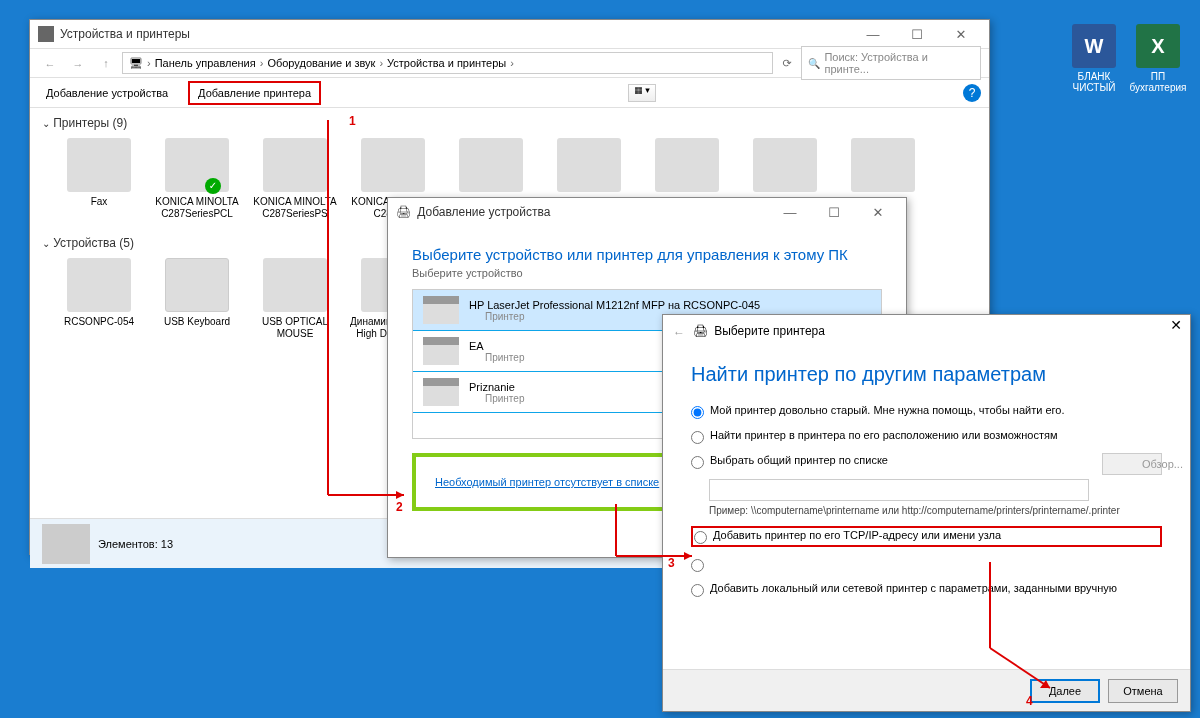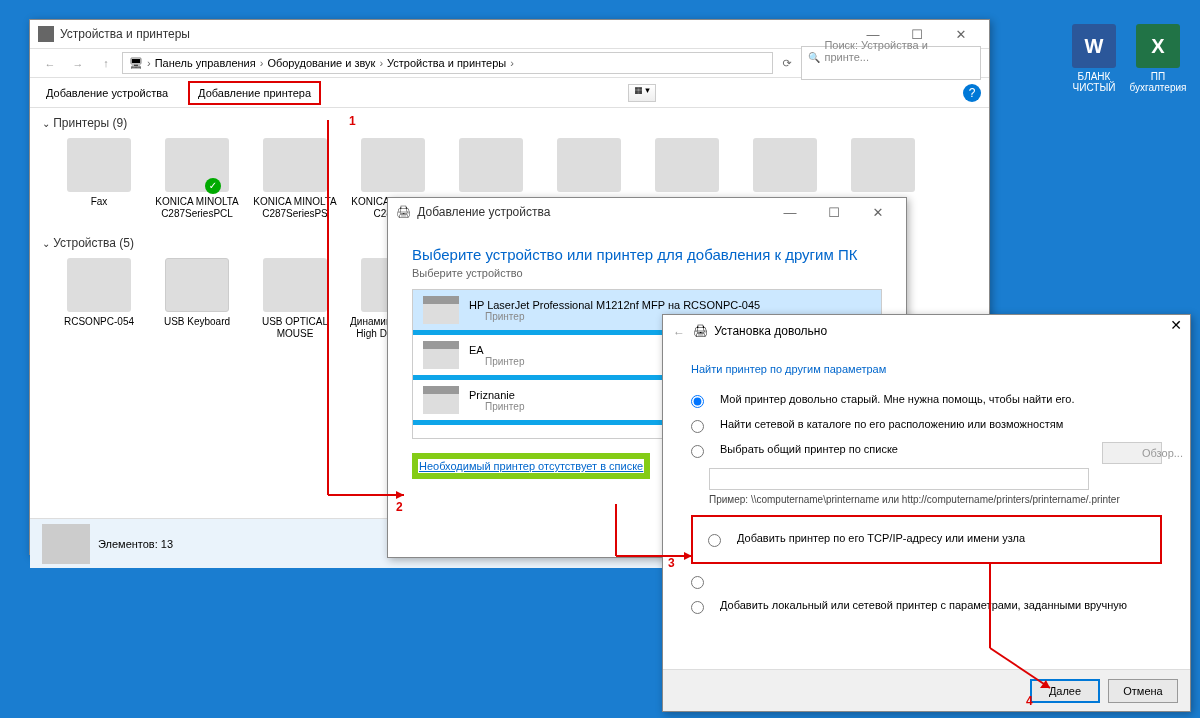--- a/index.html
+++ b/index.html
@@ -7,21 +7,21 @@
 .window { position: absolute; background: #fff; border: 1px solid #888; box-shadow: 2px 2px 8px rgba(0,0,0,0.3); }
 .win-explorer { left: 29px; top: 19px; width: 961px; height: 536px; background: #22c55e; }
 .titlebar { height: 28px; background: #fff; display: flex; align-items: center; padding: 0 8px; font-size: 12px; color: #333; }
 .titlebar-icon { width: 16px; height: 16px; margin-right: 6px; background: #666; }
 .win-controls { margin-left: auto; display: flex; gap: 4px; }
 .win-controls span { width: 40px; text-align: center; font-size: 13px; cursor: pointer; color: #666; }
 .addrbar { height: 30px; background: #fff; border-top: 1px solid #e0e0e0; border-bottom: 1px solid #e0e0e0; display: flex; align-items: center; padding: 0 8px; font-size: 11px; gap: 4px; }
 .nav-arr { width: 24px; height: 22px; color: #999; text-align: center; line-height: 22px; cursor: pointer; }
 .breadcrumb { flex: 1; background: #fff; border: 1px solid #ccc; height: 22px; display: flex; align-items: center; padding: 0 6px; gap: 4px; }
 .bc-sep { color: #666; }
-.searchbox { width: 180px; height: 22px; border: 1px solid #ccc; background: #fff; padding: 16px 6px; font-size: 11px; color: #888; display: flex; align-items: flex-end; }
+.searchbox { width: 180px; height: 22px; border: 1px solid #ccc; background: #fff; padding: 16px 6px; font-size: 11px; color: #888; display: flex; align-items: center; }
 .searchbox::before { content: "🔍"; font-size: 10px; margin-right: 4px; }
 .toolbar { height: 30px; background: #fff; border-bottom: 1px solid #e0e0e0; display: flex; align-items: center; padding: 0 8px; font-size: 11px; gap: 12px; }
 .toolbar-item { padding: 4px 8px; cursor: pointer; }
 .toolbar-item.highlighted { border: 2px solid #d00; text-align: right; }
 .content { background: #fff; height: 410px; overflow: hidden; padding: 4px 12px; }
 .section-header { font-size: 12px; color: #333; padding: 4px 0; cursor: pointer; }
 .section-header::before { content: "⌄ "; font-size: 10px; }
 .device-grid { display: flex; flex-wrap: wrap; gap: 8px; padding: 4px 0 12px 12px; }
 .device-item { width: 90px; text-align: center; font-size: 10px; cursor: pointer; }
 .device-item .icon { width: 64px; height: 54px; margin: 0 auto 4px; background: #ddd; border-radius: 3px; position: relative; }
@@ -35,38 +35,38 @@
 .check-badge { position: absolute; bottom: -2px; right: 8px; width: 16px; height: 16px; background: #0a0; border-radius: 50%; color: #fff; font-size: 10px; line-height: 16px; }
 .device-item .label { line-height: 1.2; word-wrap: break-word; }
 .statusbar { height: 50px; background: #eaf3fb; border-top: 1px solid #ddd; display: flex; align-items: center; padding: 0 12px; font-size: 11px; gap: 8px; }
 .statusbar .sicon { width: 48px; height: 40px; background: #ccc; }
 
 .win-wizard1 { left: 387px; top: 197px; width: 520px; height: 361px; background: #fff; }
 .wiz1-body { padding: 20px 24px; }
 .wiz1-h { font-size: 15px; color: #0066cc; margin-bottom: 4px; }
 .wiz1-sub { font-size: 11px; color: #666; margin-bottom: 10px; }
 .wiz1-list { border: 1px solid #ccc; height: 150px; overflow: hidden; }
-.wiz1-row { display: flex; align-items: center; padding: 6px 10px; font-size: 11px; border-bottom: 5px solid #0ea5e9; gap: 10px; }
+.wiz1-row { display: flex; align-items: center; padding: 6px 10px; font-size: 11px; border-bottom: 1px solid #0ea5e9; gap: 10px; }
 .wiz1-row.sel { background: #cce8ff; }
 .wiz1-row .ricon { width: 36px; height: 28px; background: linear-gradient(#999 30%, #ddd 30%); }
 .wiz1-row .rtext .rname { font-weight: normal; }
 .wiz1-row .rtext .rtype { color: #888; font-size: 10px; padding-left: 16px; }
 .wiz1-link { margin-top: 14px; font-size: 11px; }
 .wiz1-link a { color: #0066cc; text-decoration: underline; }
-.wiz1-link.highlighted { border: 6px solid #84cc16; padding: 1px; display: inline-block; }
+.wiz1-link.highlighted { border: 4px solid #84cc16; padding: 19px; display: inline-block; }
 
 .win-wizard2 { left: 662px; top: 314px; width: 529px; height: 398px; background: #fff; }
 .wiz2-title { height: 32px; display: flex; align-items: center; padding: 0 10px; font-size: 12px; }
 .wiz2-title .back { margin-right: 8px; color: #999; cursor: pointer; }
 .wiz2-close { position: absolute; right: 8px; top: 2px; font-size: 14px; cursor: pointer; }
 .wiz2-body { padding: 16px 28px 0; font-size: 11px; }
-.wiz2-h { font-size: 11px; color: #0066cc; margin-bottom: 18px; }
-.wiz2-opt { display: flex; align-items: flex-start; gap: 16px; margin-bottom: 10px; }
+.wiz2-h { font-size: 20px; color: #0066cc; margin-bottom: 18px; }
+.wiz2-opt { display: flex; align-items: flex-start; gap: 6px; margin-bottom: 10px; }
 .wiz2-opt input[type=radio] { margin-top: 2px; }
-.wiz2-opt.highlighted { border: 2px solid #d00; padding: 15px; }
+.wiz2-opt.highlighted { border: 2px solid #d00; padding: 1px; }
 .wiz2-input { width: 380px; height: 22px; border: 1px solid #ccc; margin-left: 18px; margin-bottom: 4px; background: #fff; }
 .wiz2-btn-browse { width: 60px; height: 22px; border: 1px solid #ccc; background: #f0f0f0; color: #999; font-size: 11px; float: right; margin-top: -26px; padding-left: 39px; }
 .wiz2-example { margin-left: 18px; font-size: 10px; color: #444; margin-bottom: 10px; }
 .wiz2-footer { position: absolute; bottom: 0; left: 0; right: 0; height: 42px; background: #f0f0f0; border-top: 1px solid #ddd; display: flex; justify-content: flex-end; align-items: center; padding: 0 12px; gap: 8px; }
 .wiz2-footer button { width: 70px; height: 24px; border: 1px solid #999; background: #e8e8e8; font-size: 11px; cursor: pointer; }
 .wiz2-footer button.primary { border: 2px solid #0078d7; }
 
 .desktop-icon { position: absolute; width: 60px; text-align: center; color: #fff; font-size: 10px; cursor: pointer; }
 .desktop-icon .dicon { width: 44px; height: 44px; margin: 0 auto 3px; border-radius: 3px; display: flex; align-items: center; justify-content: center; font-size: 20px; font-weight: bold; color: #fff; }
 .dword { background: #2b579a; }
@@ -193,21 +193,21 @@
   <div class="titlebar">
     <span style="margin-right:6px">🖨</span>
     <span>Добавление устройства</span>
     <div class="win-controls">
       <span>—</span>
       <span>☐</span>
       <span>✕</span>
     </div>
   </div>
   <div class="wiz1-body">
-    <div class="wiz1-h">Выберите устройство или принтер для добавления к другим ПК</div>
+    <div class="wiz1-h">Выберите устройство или принтер для управления к этому ПК</div>
     <div class="wiz1-sub">Выберите устройство</div>
     <div class="wiz1-list">
       <div class="wiz1-row sel">
         <div class="ricon"></div>
         <div class="rtext">
             <div class="rname">HP LaserJet Professional M1212nf MFP на RCSONPC-045</div>
             <div class="rtype">Принтер</div>
           </div>
       </div>
       <div class="wiz1-row">
@@ -227,31 +227,31 @@
     </div>
     <div class="wiz1-link highlighted"><a>Необходимый принтер отсутствует в списке</a></div>
   </div>
 </div>
 
 <div class="window win-wizard2">
   <span class="wiz2-close">✕</span>
   <div class="wiz2-title">
     <span class="back">←</span>
     <span style="margin-right:6px">🖨</span>
-    <span>Установка довольно</span>
+    <span>Выберите принтера</span>
   </div>
   <div class="wiz2-body">
     <div class="wiz2-h">Найти принтер по другим параметрам</div>
     <label class="wiz2-opt">
         <input type="radio" name="w2" checked="" style="">
         <span>Мой принтер довольно старый. Мне нужна помощь, чтобы найти его.</span>
       </label>
     <label class="wiz2-opt">
         <input type="radio" name="w2" style="">
-        <span>Найти сетевой в каталоге по его расположению или возможностям</span>
+        <span>Найти принтер в принтера по его расположению или возможностям</span>
       </label>
     <label class="wiz2-opt">
         <input type="radio" name="w2" style="">
         <span>Выбрать общий принтер по списке</span>
       </label>
     <input class="wiz2-input" style="">
     <button class="wiz2-btn-browse" disabled="">Обзор...</button>
     <div class="wiz2-example">Пример: \\computername\printername или http://computername/printers/printername/.printer</div>
     <label class="wiz2-opt highlighted">
         <input type="radio" name="w2" style="">

